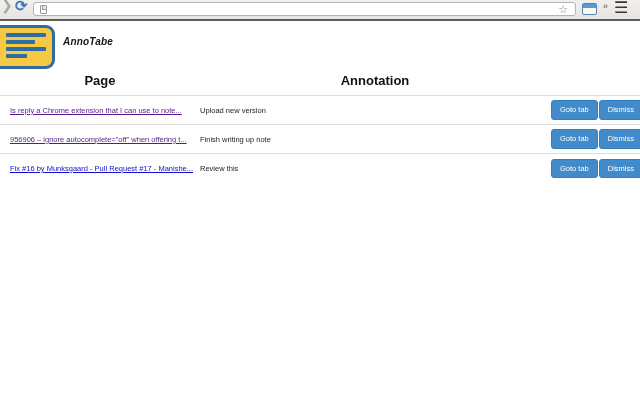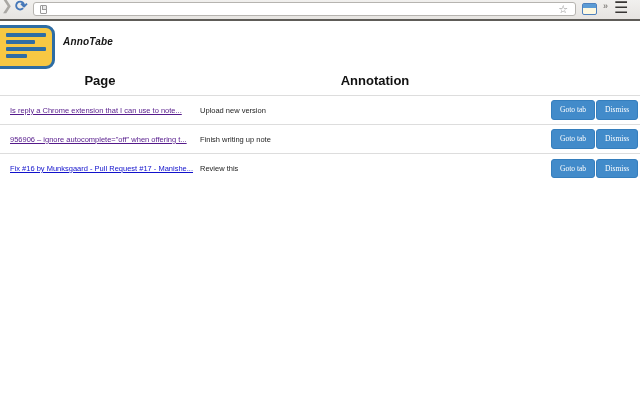--- a/index.html
+++ b/index.html
@@ -43,21 +43,21 @@
   th { font-weight:bold; text-align:center; padding:4px 0 7px; color:#111; font-size:13px; }
   tbody tr { border-top:1px solid #dddddd; }
   tbody tr:first-child { border-top:none; }
   td { vertical-align:middle; height:29px; }
   td.cell-page { padding-left:10px; text-align:left; }
   td.cell-anno { color:#1d1d1d; }
   td.cell-btns { text-align:right; padding-right:2px; white-space:nowrap; }
   a.plink { text-decoration:underline; cursor:pointer; }
   .btn { display:inline-block; padding:5px 8px; font-size:7.5px; line-height:1;
          color:#ffffff; background:#428bca; border:1px solid #357ebd; border-radius:3px;
-         margin-left:1px; font-family:Liberation Serif, serif; cursor:pointer; }
+         margin-left:1px; font-family:Liberation Sans, sans-serif; cursor:pointer; }
 </style>
 </head>
 <body>
 
 <div id="screen">
 
   <div class="toolbar">
     <span class="nav-fwd">❯</span>
     <span class="reload">⟳</span>
     <div class="omnibox">

